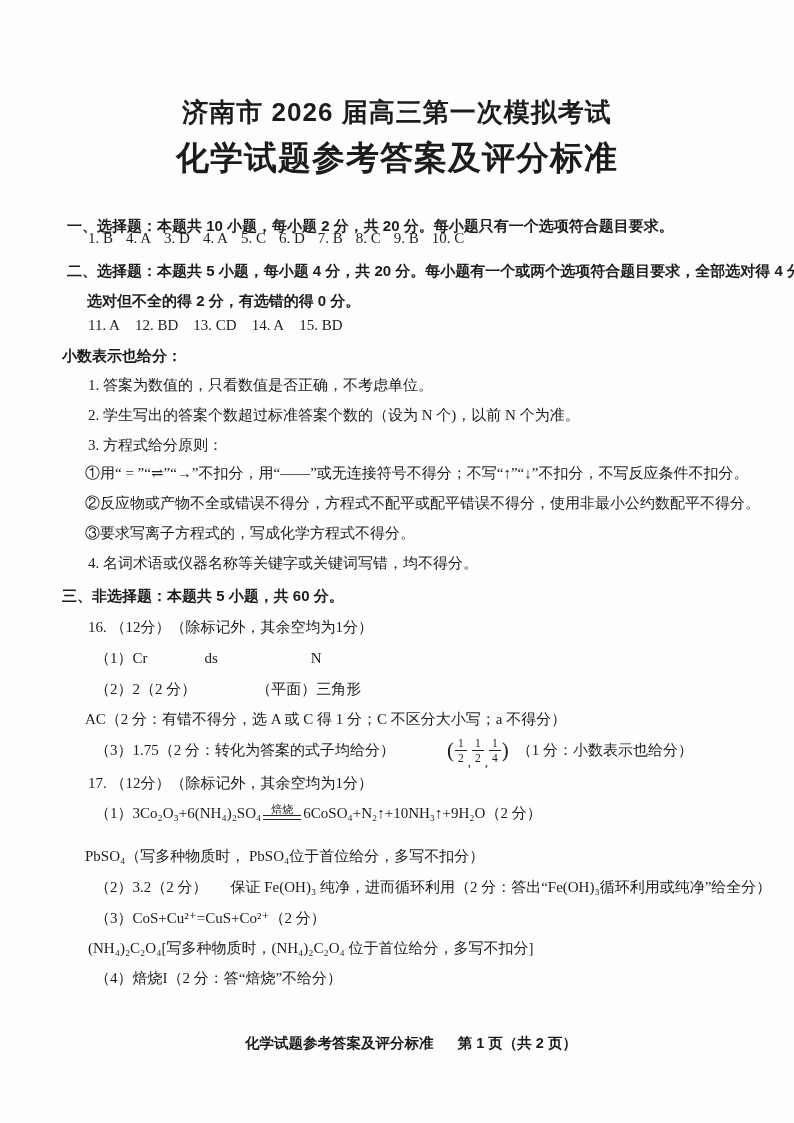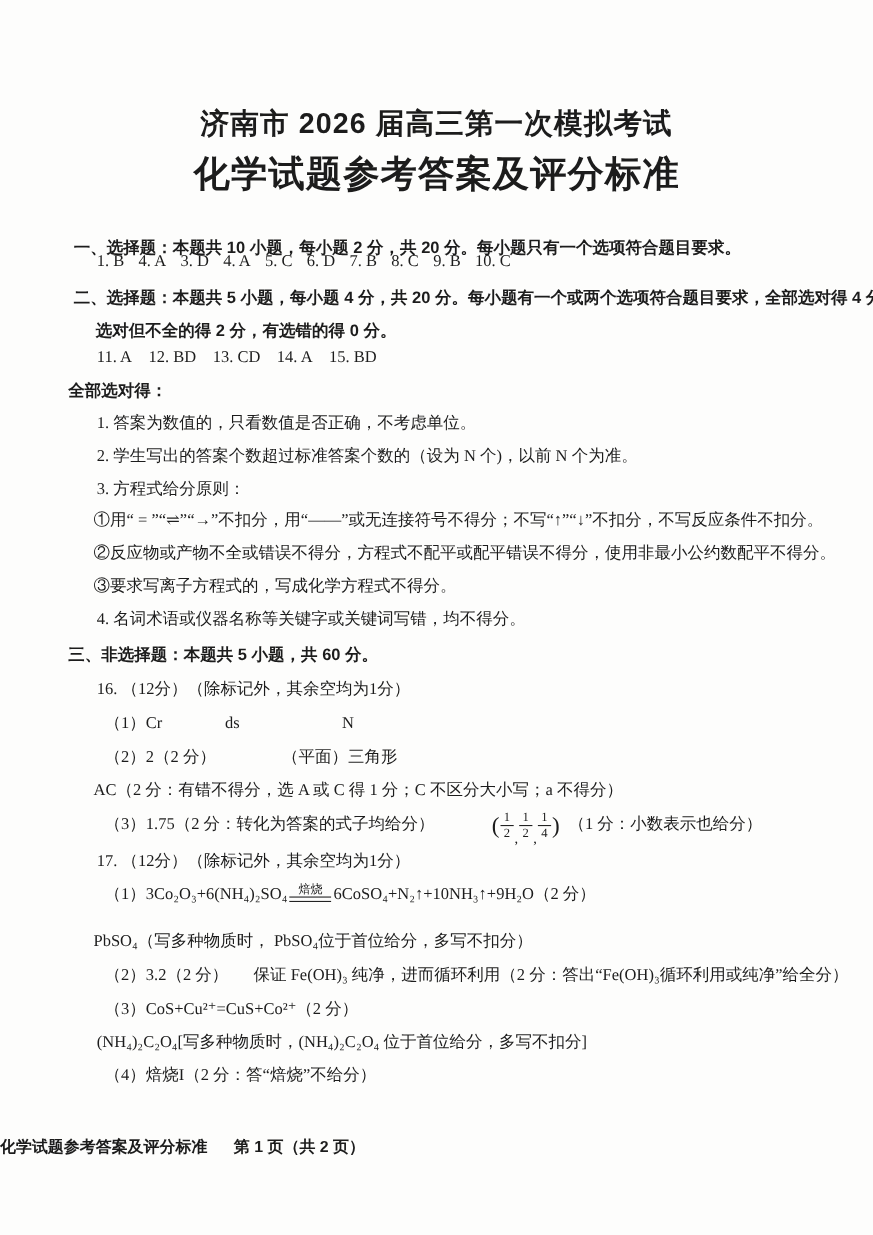--- a/index.html
+++ b/index.html
@@ -25,21 +25,21 @@
   
   .rxncond { display:inline-flex; flex-direction:column; align-items:center; margin:12px 2px; transform:translateY(-2px); }
   .condtext { font-size:11px; line-height:12px; }
   .condline { width:38px; height:5px; border-top:1.4px solid #222; border-bottom:1.4px solid #222; }
   
   .frac { display:inline-flex; flex-direction:column; align-items:center; font-size:11.5px; line-height:12px; margin:0 1px; }
   .frac .fn { border-bottom:1px solid #222; padding:0 3px 1px; }
   .frac .fd { padding-top:1px; }
   .bigparen { font-size:21px; line-height:21px; }
   .fracsep { align-self:flex-end; font-size:13px; line-height:10px; }
-  .footer { left:0; right:0; text-align:left; font-size:14.5px; }
+  .footer { left:0; right:0; text-align:center; font-size:14.5px;padding-left:28px; }
   .gap { display:inline-block; }
 </style>
 </head>
 <body>
 
 <div class="page">
 
   <div class="row title1 hei" style="top:96px;">济南市 2026 届高三第一次模拟考试</div>
   <div class="row title2 hei" style="top:138px;">化学试题参考答案及评分标准</div>
 
@@ -60,21 +60,21 @@
   <div class="row hei" style="top:256px; left:67px; line-height:30px;">二、选择题：本题共 5 小题，每小题 4 分，共 20 分。每小题有一个或两个选项符合题目要求，全部选对得 4 分，</div>
   <div class="row hei" style="top:286px; left:87px; line-height:30px;">选对但不全的得 2 分，有选错的得 0 分。</div>
   <div class="row answers answers2" style="top:314px; left:88px;">
     <span>11.  A</span>
     <span>12.  BD</span>
     <span>13.  CD</span>
     <span>14.  A</span>
     <span>15.  BD</span>
   </div>
 
-  <div class="row hei" style="top:345px; left:62px;">全部选对得：</div>
+  <div class="row hei" style="top:345px; left:62px;">小数表示也给分：</div>
   <div class="row" style="top:374px; left:88px;">1.  答案为数值的，只看数值是否正确，不考虑单位。</div>
   <div class="row" style="top:404px; left:88px;">2.  学生写出的答案个数超过标准答案个数的（设为 N 个)，以前 N 个为准。</div>
   <div class="row" style="top:434px; left:88px;">3.  方程式给分原则：</div>
   <div class="row" style="top:462px; left:85px;">①用“ = ”“⇌”“→”不扣分，用“——”或无连接符号不得分；不写“↑”“↓”不扣分，不写反应条件不扣分。</div>
   <div class="row" style="top:492px; left:85px;">②反应物或产物不全或错误不得分，方程式不配平或配平错误不得分，使用非最小公约数配平不得分。</div>
   <div class="row" style="top:522px; left:85px;">③要求写离子方程式的，写成化学方程式不得分。</div>
   <div class="row" style="top:552px; left:88px;">4.  名词术语或仪器名称等关键字或关键词写错，均不得分。</div>
 
   <div class="row hei" style="top:585px; left:62px;">三、非选择题：本题共 5 小题，共 60 分。</div>
 

